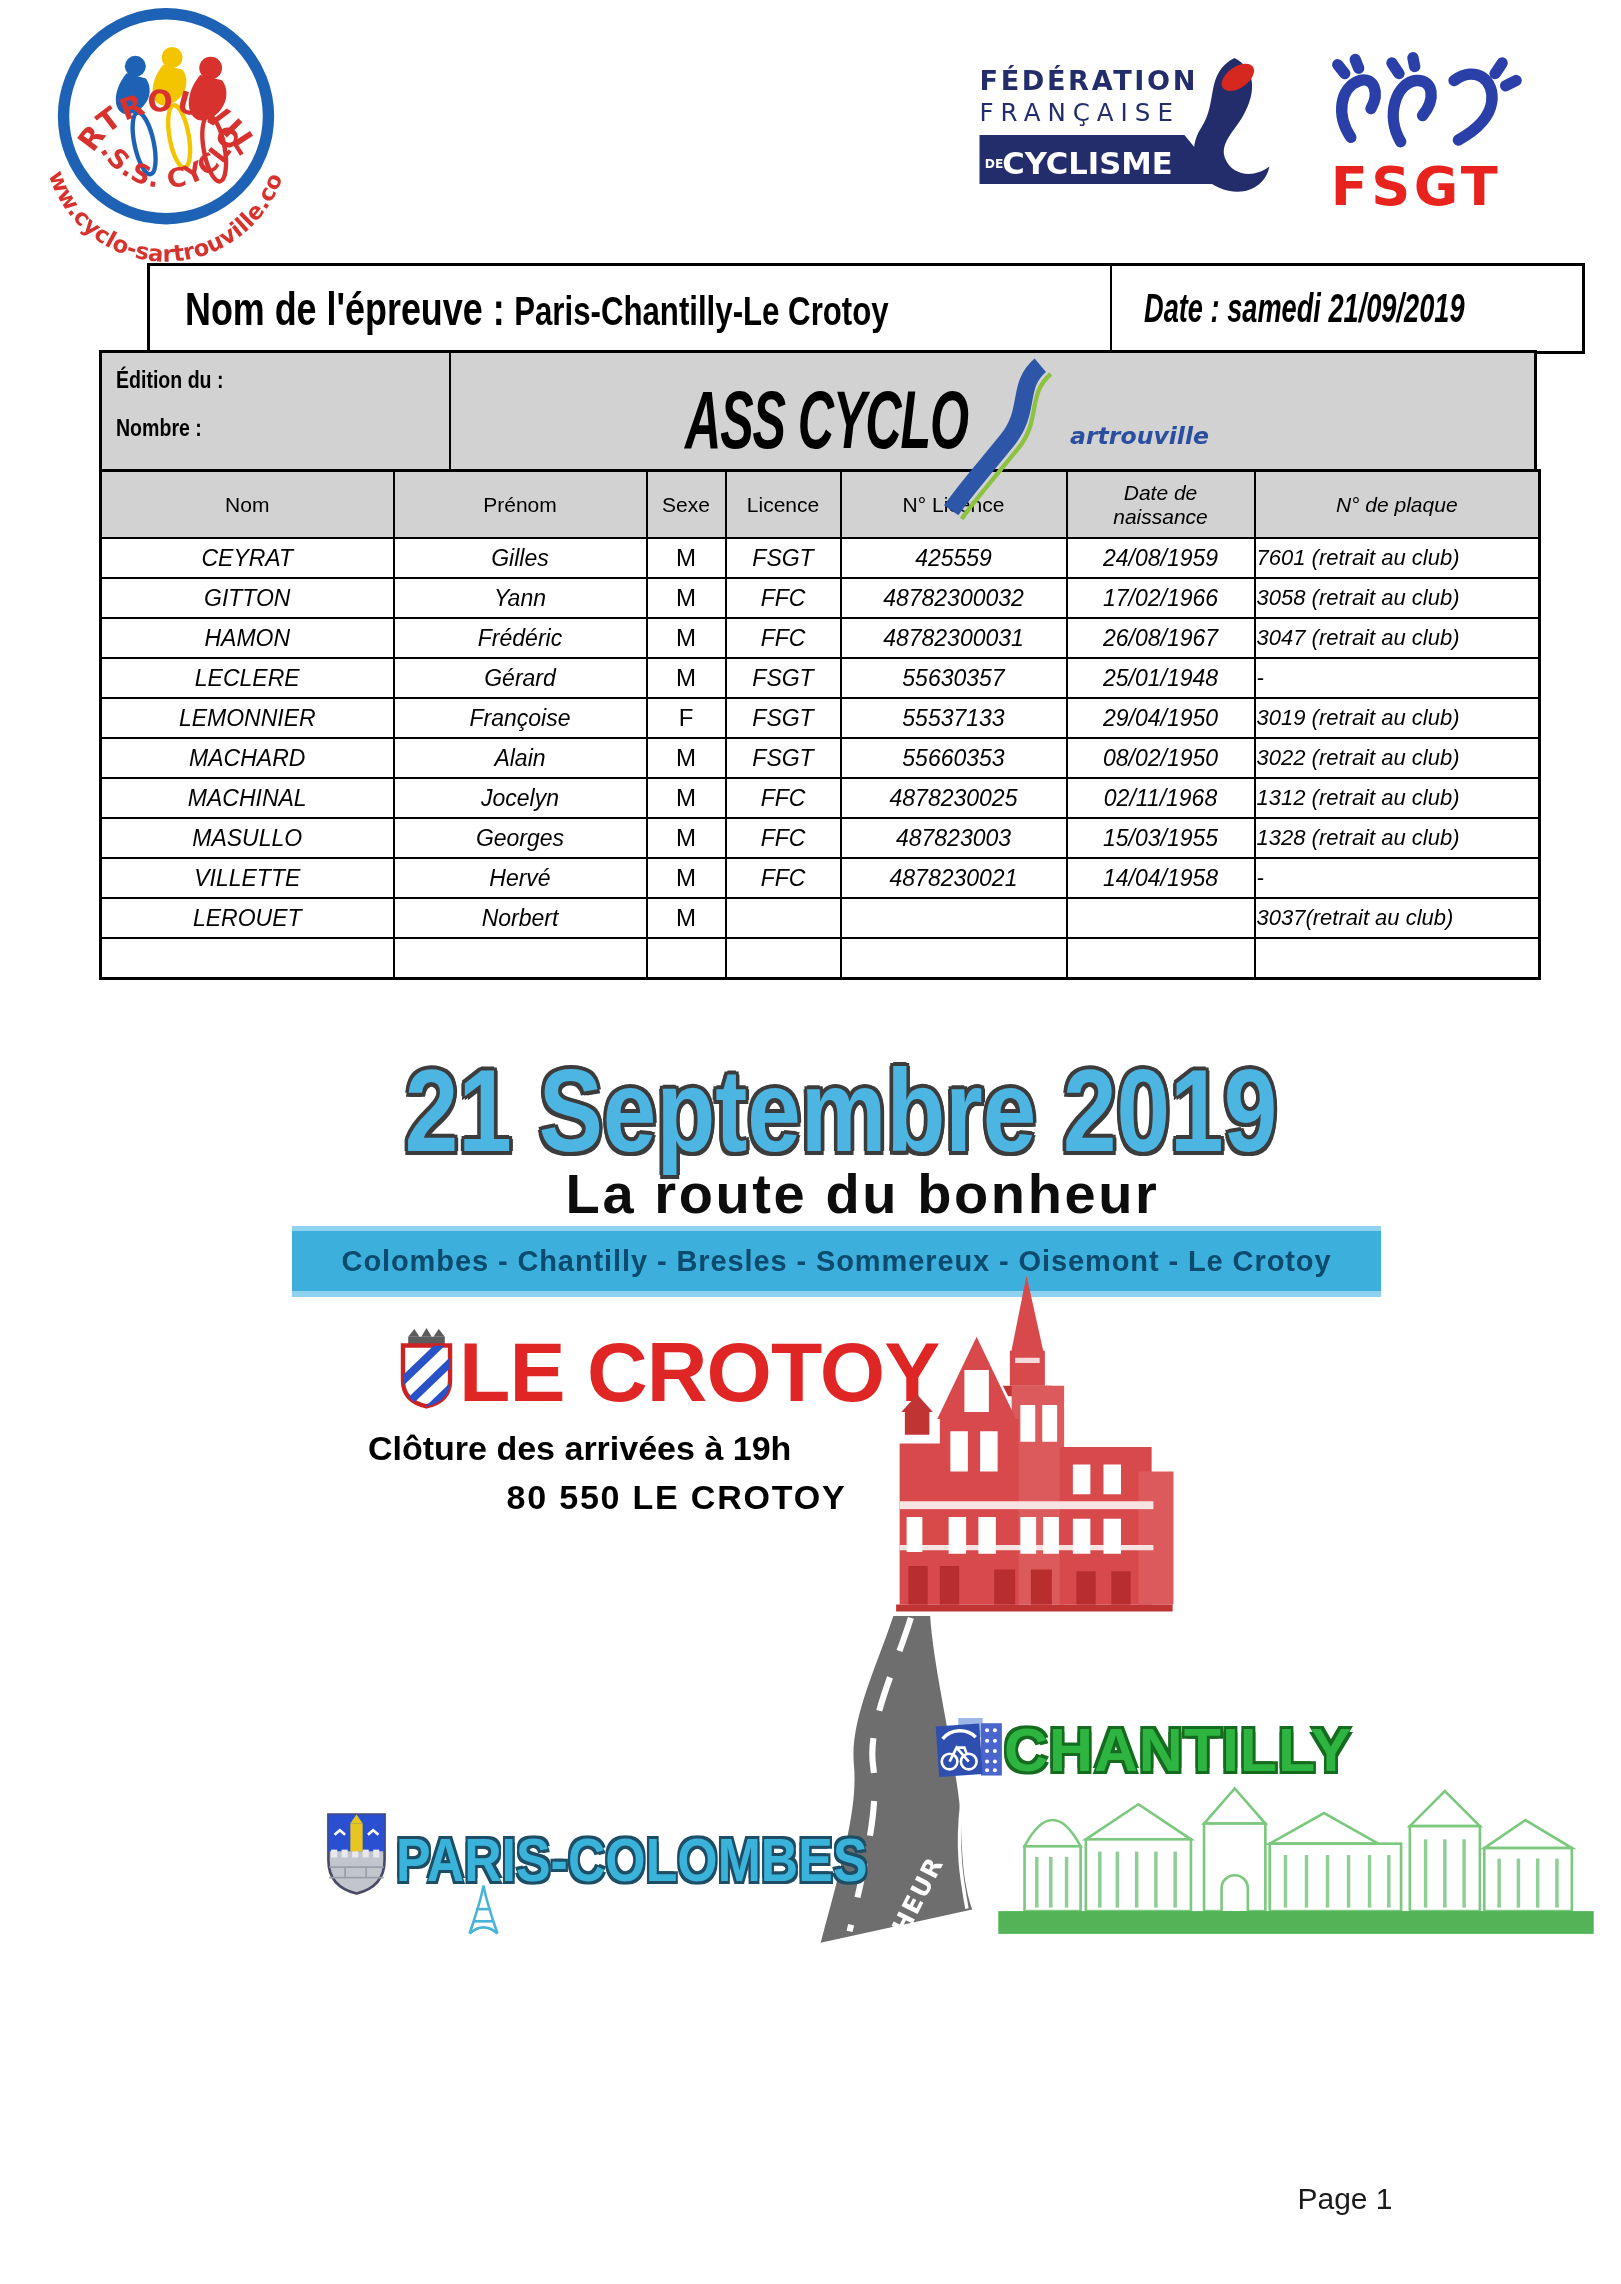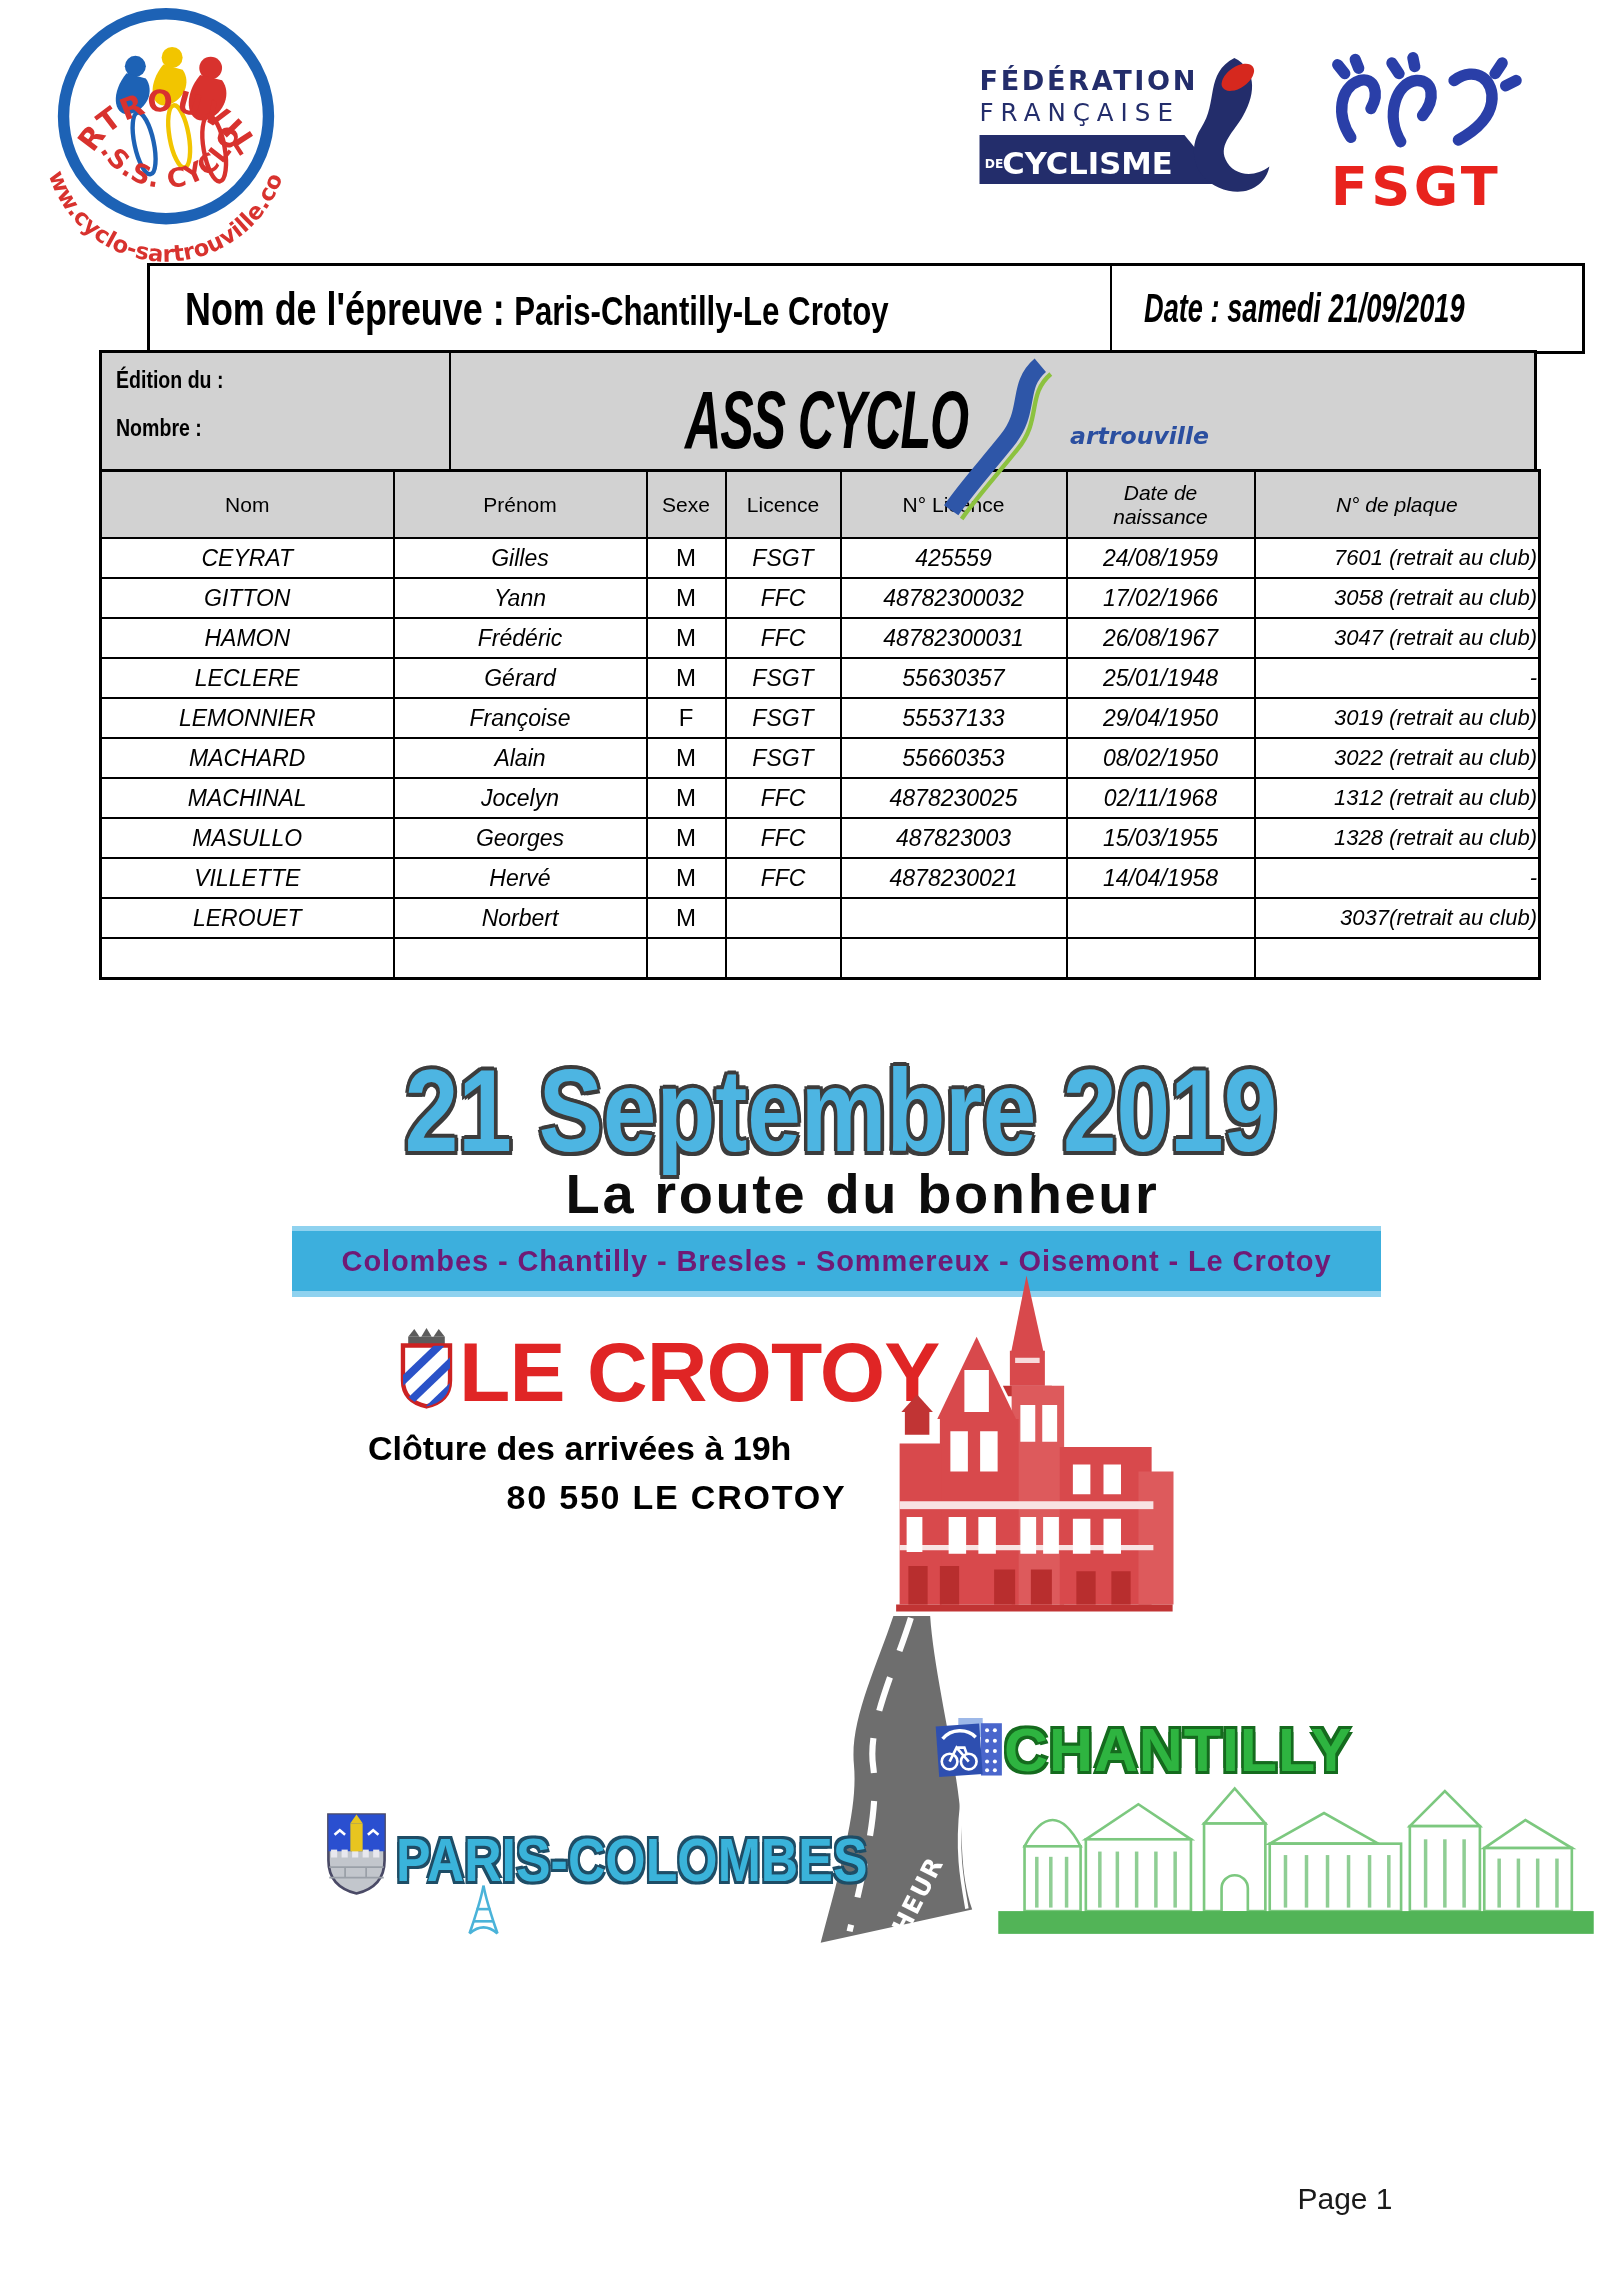--- a/index.html
+++ b/index.html
@@ -34,33 +34,33 @@
   
   #tableWrap{left:99px;top:469px;border-radius:26px;}
   table{border-collapse:collapse;table-layout:fixed;width:1438px;border:3.5px solid #000;}
   th,td{border:2.6px solid #000;overflow:hidden;}
   th{background:#d2d2d2;height:63px;font-size:21px;font-weight:normal;text-align:center;
      vertical-align:middle;line-height:24px;}
   th.c5,th.c6{font-style:italic;}
   th.c5{padding:0 39px;}
   td{height:36px;font-size:23px;font-style:italic;text-align:center;white-space:nowrap;background:#fff;}
   td.c2{font-style:normal;font-size:24px;}
-  td.c6{text-align:right;padding-left:9px;font-size:22px;}
+  td.c6{text-align:left;padding-left:1px;font-size:22px;}
 
   
   #posterTitle{left:263px;top:1044px;width:1156px;text-align:center;font-size:116px;font-weight:bold;
                color:#4db5e2;transform:scaleX(.83);transform-origin:center top;white-space:nowrap;
                text-shadow:-3.5px -3.5px 0 #3c3c3c,3.5px -3.5px 0 #3c3c3c,-3.5px 3.5px 0 #3c3c3c,3.5px 3.5px 0 #3c3c3c,
                            -4.4px 0 0 #3c3c3c,4.4px 0 0 #3c3c3c,0 -4.4px 0 #3c3c3c,0 4.4px 0 #3c3c3c;}
   #posterSubtitle{left:315px;top:1161px;width:1095px;text-align:center;font-size:56px;font-weight:bold;
                   letter-spacing:2.6px;color:#0d0d0d;white-space:nowrap;}
   #routeBanner{left:292px;top:1226px;width:1089px;height:60px;background:#3cafdd;
                border-top:5.3px solid #8fd2ef;border-bottom:6.1px solid #8fd2ef;box-sizing:content-box;
                display:flex;align-items:center;justify-content:center;}
-  #routeBanner span{color:#701a75;font-size:29px;font-weight:bold;letter-spacing:0.9px;white-space:nowrap;}
+  #routeBanner span{color:#0c4a6e;font-size:29px;font-weight:bold;letter-spacing:0.9px;white-space:nowrap;}
   #crotoyName{left:459px;top:1324px;font-size:84px;font-weight:bold;color:#e02525;letter-spacing:-0.9px;
               white-space:nowrap;}
   #crotoyClosing{left:368px;top:1429px;width:617px;text-align:left;font-size:34px;font-weight:bold;white-space:nowrap;}
   #crotoyAddress{left:368px;top:1478px;width:617px;text-align:center;font-size:34px;font-weight:bold;
                  letter-spacing:1.8px;white-space:nowrap;}
   #chantillyName{left:1004px;top:1715px;font-size:61px;font-weight:bold;color:#2eb440;letter-spacing:0.9px;
                  white-space:nowrap;
                  text-shadow:-2.6px -2.6px 0 #156b1e,2.6px -2.6px 0 #156b1e,-2.6px 2.6px 0 #156b1e,2.6px 2.6px 0 #156b1e;}
   #parisName{left:396px;top:1825px;font-size:61px;font-weight:bold;color:#3ab3da;white-space:nowrap;
              transform:scaleX(.85);transform-origin:left top;

